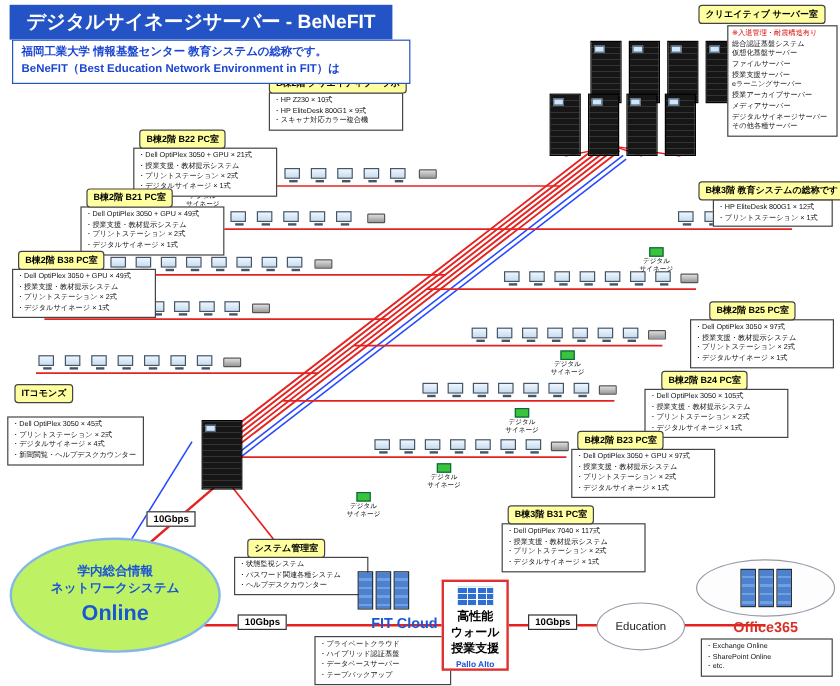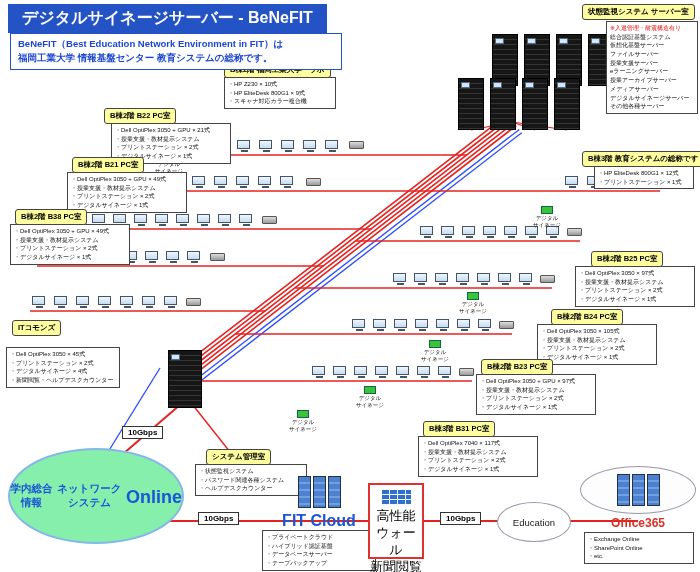--- a/index.html
+++ b/index.html
@@ -18,29 +18,29 @@
   .pc .scr{width:13px;height:9px;border:1px solid #456;background:linear-gradient(#eef6ff,#c8dcee)}
   .pc .base{width:7px;height:2px;background:#456;margin:1px auto 0}
   .printer{position:absolute;width:15px;height:8px;background:linear-gradient(#ddd,#999);border:1px solid #555;border-radius:1px;z-index:3}
   .sign{position:absolute;width:36px;text-align:center;z-index:3}
   .sign .scr{width:12px;height:8px;border:1px solid #164;background:#39c43c;margin:0 auto 1px}
   .sign .lbl{font-size:5.5px;line-height:1.2;color:#111}
   .rack{position:absolute;width:26px;height:52px;background:repeating-linear-gradient(180deg,#161616 0 4px,#343434 4px 5px);border:1px solid #000;z-index:2}
   .rack .scr{width:9px;height:6px;background:#cfe6ff;border:1px solid #567;margin:3px 2px}
   .switch{width:34px;height:58px;z-index:4}
   .gbps{position:absolute;background:#fff;border:1px solid #333;font-size:8px;font-weight:bold;padding:1px 5px;z-index:6;white-space:nowrap}
-  .fitnes{position:absolute;left:8px;top:448px;width:176px;height:96px;background:#86efac;border:2px solid #85b7e6;border-radius:50%;display:flex;flex-direction:row;align-items:center;justify-content:center;text-align:center;z-index:4}
+  .fitnes{position:absolute;left:8px;top:448px;width:176px;height:96px;background:#bef264;border:2px solid #85b7e6;border-radius:50%;display:flex;flex-direction:column;align-items:center;justify-content:center;text-align:center;z-index:4}
   .fitnes .l{font-size:10.5px;font-weight:bold;color:#1a56d6;line-height:1.3}
   .fitnes .n{font-size:18px;font-weight:bold;color:#1a56d6;margin-top:3px}
   .towerrow{position:absolute;z-index:5}
   .tower{width:13px;height:32px;background:repeating-linear-gradient(180deg,#4d80cf 0 5px,#6fa0e0 5px 7px);border:1px solid #234;display:inline-block;margin:0 1px}
   .cloudname{position:absolute;text-align:center;font-weight:bold;z-index:6}
   .fw{position:absolute;left:368px;top:483px;width:56px;height:76px;background:#fff;border:2px solid #e03030;text-align:center;padding-top:4px;z-index:6}
   .fw .wall{width:30px;height:16px;margin:0 auto 3px;background-color:#2f6fd0;background-image:repeating-linear-gradient(0deg,rgba(255,255,255,.95) 0 1px,transparent 1px 5px),repeating-linear-gradient(90deg,rgba(255,255,255,.95) 0 1px,transparent 1px 8px)}
-  .fw .t{font-size:13px;font-weight:normal;line-height:1.3}
+  .fw .t{font-size:10px;font-weight:bold;line-height:1.3}
   .fw .v{font-size:7px;font-weight:bold;color:#1a56d6;margin-top:4px}
   .inet{position:absolute;left:497px;top:502px;width:74px;height:40px;border:1.5px solid #99a;border-radius:50%;background:#fff;display:flex;align-items:center;justify-content:center;font-size:9.5px;color:#222;z-index:5}
   .o365cloud{position:absolute;left:580px;top:466px;width:116px;height:48px;border:1.5px solid #99a;border-radius:50%;background:#fdfdfd;display:flex;align-items:center;justify-content:center;z-index:4}
 </style>
 </head>
 <body>
 
 <svg id="wires">
     <line x1="507.73" y1="114.47" x2="181.73" y2="366.47" stroke="#e42320" stroke-width="1.6"></line>
     <line x1="509.865" y1="117.235" x2="183.865" y2="369.235" stroke="#e42320" stroke-width="1.6"></line>
@@ -64,48 +64,48 @@
     <line x1="535" y1="130" x2="512" y2="122" stroke="#e42320" stroke-width="1.2"></line>
     <line x1="567" y1="130" x2="512" y2="122" stroke="#e42320" stroke-width="1.2"></line>
     <line x1="181" y1="404" x2="116" y2="460" stroke="#e42320" stroke-width="2"></line>
     <line x1="192" y1="404" x2="238" y2="462" stroke="#e42320" stroke-width="1.4"></line>
     <line x1="160" y1="368" x2="108" y2="452" stroke="#2749ff" stroke-width="1.3"></line>
     <line x1="170" y1="521" x2="638" y2="521" stroke="#e42320" stroke-width="2"></line>
   </svg>
 
 <div class="title">デジタルサイネージサーバー - BeNeFIT</div>
 <div class="subtitle">
+  <div>福岡工業大学 情報基盤センター 教育システムの総称です。</div>
   <div>BeNeFIT（Best Education Network Environment in FIT）は</div>
-  <div>福岡工業大学 情報基盤センター 教育システムの総称です。</div>
 </div>
 
-<div class="ylabel" style="left:582px;top:4px">状態監視システム サーバー室</div>
+<div class="ylabel" style="left:582px;top:4px">クリエイティブ サーバー室</div>
 <div class="specbox" style="left:606px;top:21px;width:92px">
   <div class="note">※入退管理・耐震構造有り</div>
   <ul class="items plain">
       <li>総合認証基盤システム</li>
       <li>仮想化基盤サーバー</li>
       <li>ファイルサーバー</li>
       <li>授業支援サーバー</li>
       <li>eラーニングサーバー</li>
       <li>授業アーカイブサーバー</li>
       <li>メディアサーバー</li>
       <li>デジタルサイネージサーバー</li>
       <li>その他各種サーバー</li>
     </ul>
 </div>
 
-<div class="ylabel" style="left:224px;top:62px">B棟2階 福岡工業大学・ラボ</div>
+<div class="ylabel" style="left:224px;top:62px">B棟2階 クリエイティブ・ラボ</div>
 <ul class="specbox items" style="left:224px;top:77px;width:112px">
     <li>HP Z230 × 10式</li>
     <li>HP EliteDesk 800G1 × 9式</li>
     <li>スキャナ対応カラー複合機</li>
   </ul>
 
-<div class="ylabel" style="left:104px;top:108px">B棟2階 B22 PC室</div>
+<div class="ylabel" style="left:116px;top:108px">B棟2階 B22 PC室</div>
 <ul class="specbox items" style="left:111px;top:123px;width:120px">
     <li>Dell OptiPlex 3050 + GPU × 21式</li>
     <li>授業支援・教材提示システム</li>
     <li>プリントステーション × 2式</li>
     <li>デジタルサイネージ × 1式</li>
   </ul>
 
 <div class="ylabel" style="left:72px;top:157px">B棟2階 B21 PC室</div>
 <ul class="specbox items" style="left:67px;top:172px;width:120px">
     <li>Dell OptiPlex 3050 + GPU × 49式</li>
@@ -185,33 +185,33 @@
 
 <div class="fitnes">
   <div class="l">学内総合情報</div>
   <div class="l">ネットワークシステム</div>
   <div class="n">Online</div>
 </div>
 
 <div class="towerrow" style="left:297px;top:476px">
   <span class="tower"></span><span class="tower"></span><span class="tower"></span>
 </div>
-<div class="cloudname" style="left:264px;top:512px;width:110px;font-size:16px;color:#1a56d6">FIT Cloud</div>
+<div class="cloudname" style="left:282px;top:512px;width:110px;font-size:12px;color:#1a56d6">FIT Cloud</div>
 <ul class="specbox items" style="left:262px;top:530px;width:114px">
     <li>プライベートクラウド</li>
     <li>ハイブリッド認証基盤</li>
     <li>データベースサーバー</li>
     <li>テープバックアップ</li>
   </ul>
 
 <div class="fw">
   <div class="wall"></div>
   <div class="t">高性能</div>
   <div class="t">ウォール</div>
-  <div class="t">新聞閲覧</div>
+  <div class="t">授業支援</div>
   <div class="v">Pallo Alto</div>
 </div>
 
 <div class="inet">
     <span>Education</span>
   </div>
 
 <div class="o365cloud">
   <span class="tower"></span>
     <span class="tower"></span>

